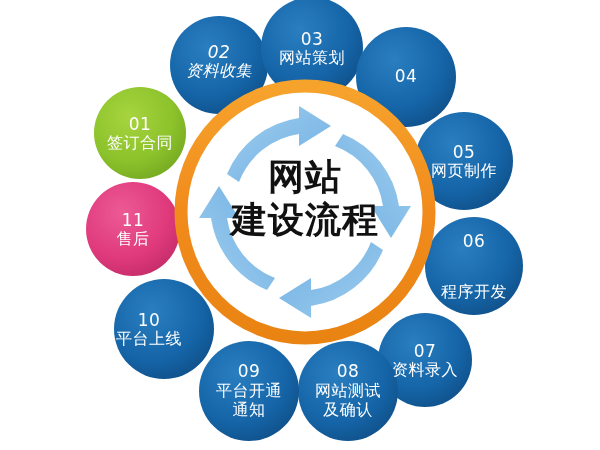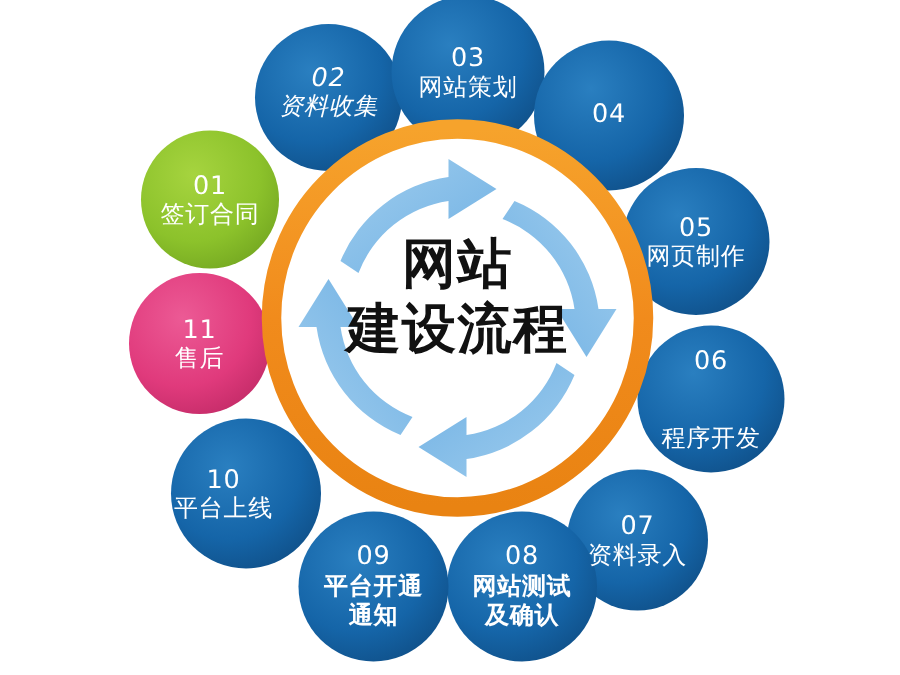--- a/index.html
+++ b/index.html
@@ -43,21 +43,21 @@
     font-weight: 400;
     letter-spacing: 0.5px;
     margin-bottom: 1px;
   }
   .node .lbl {
     font-size: 16px;
     font-weight: 400;
     letter-spacing: 0.5px;
     white-space: pre-line;
   }
-  .node.two-line .lbl { line-height: 1.18; font-weight: bold; }
+  .node.two-line .lbl { line-height: 1.18; }
 
   
   #center-title {
     position: absolute;
     left: 200px;
     top: 155px;
     width: 210px;
     text-align: center;
     color: #111111;
     font-weight: 700;

